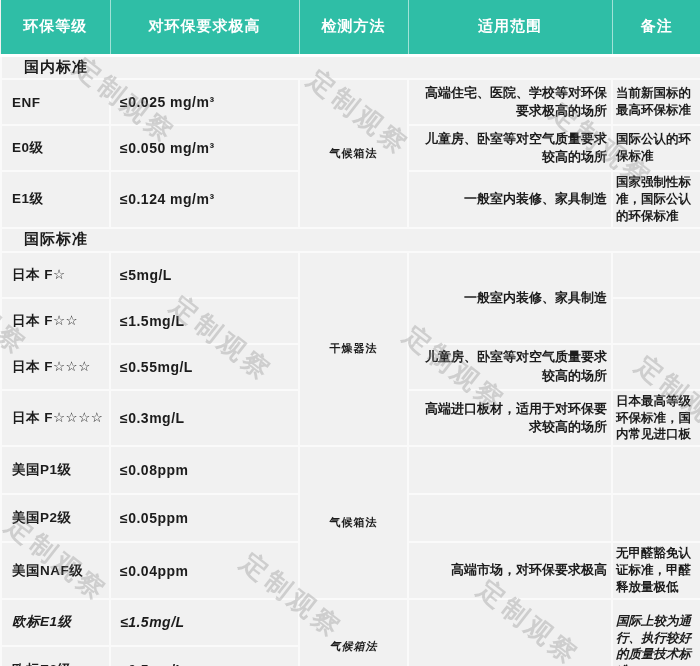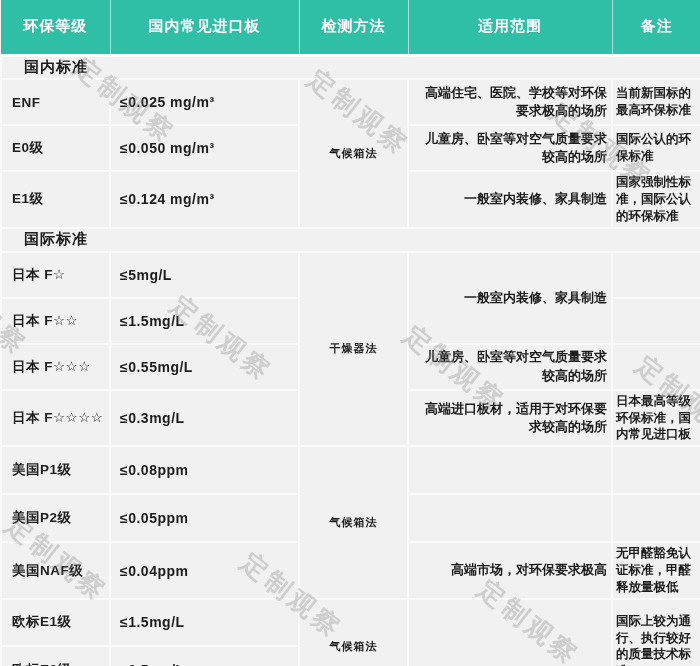--- a/index.html
+++ b/index.html
@@ -42,21 +42,21 @@
   tr.sect{height:24px;}
   tr.sect td{
     font-size:15px;
     padding:1px 2px 1px 22px;
     letter-spacing:1px;
   }
 
   tr.r46{height:46px;}
   tr.r48{height:48px;}
   tr.r50{height:50px;}
-  tr.r47{height:47px;}
+  tr.r47{height:47px;font-style:italic;}
 
   td.c1{padding:2px 2px 2px 10px;font-size:13.5px;letter-spacing:.5px;}
   td.c2{padding:2px 2px 2px 9px;font-size:14px;letter-spacing:.5px;}
   td.c3{text-align:center;font-size:11px;letter-spacing:1px;padding:2px;}
   td.c4{padding:2px 4px 2px 5px;font-size:13px;line-height:1.4;text-align:right;}
   td.c5{padding:2px 1px 2px 3px;font-size:12.5px;line-height:1.35;}
 
   .wm-layer{position:absolute;left:0;top:0;width:700px;height:666px;pointer-events:none;}
   .wm{
     position:absolute;
@@ -78,21 +78,21 @@
     <colgroup>
       <col class="w1">
         <col class="w2">
         <col class="w3">
         <col class="w4">
         <col class="w5">
     </colgroup>
     <thead>
       <tr class="head">
         <th>环保等级</th>
-        <th>国内常见进口板</th>
+        <th>对环保要求极高</th>
         <th>检测方法</th>
         <th>适用范围</th>
         <th>备注</th>
       </tr>
     </thead>
     <tbody>
       <tr class="sect">
         <td colspan="5">国内标准</td>
       </tr>
 

